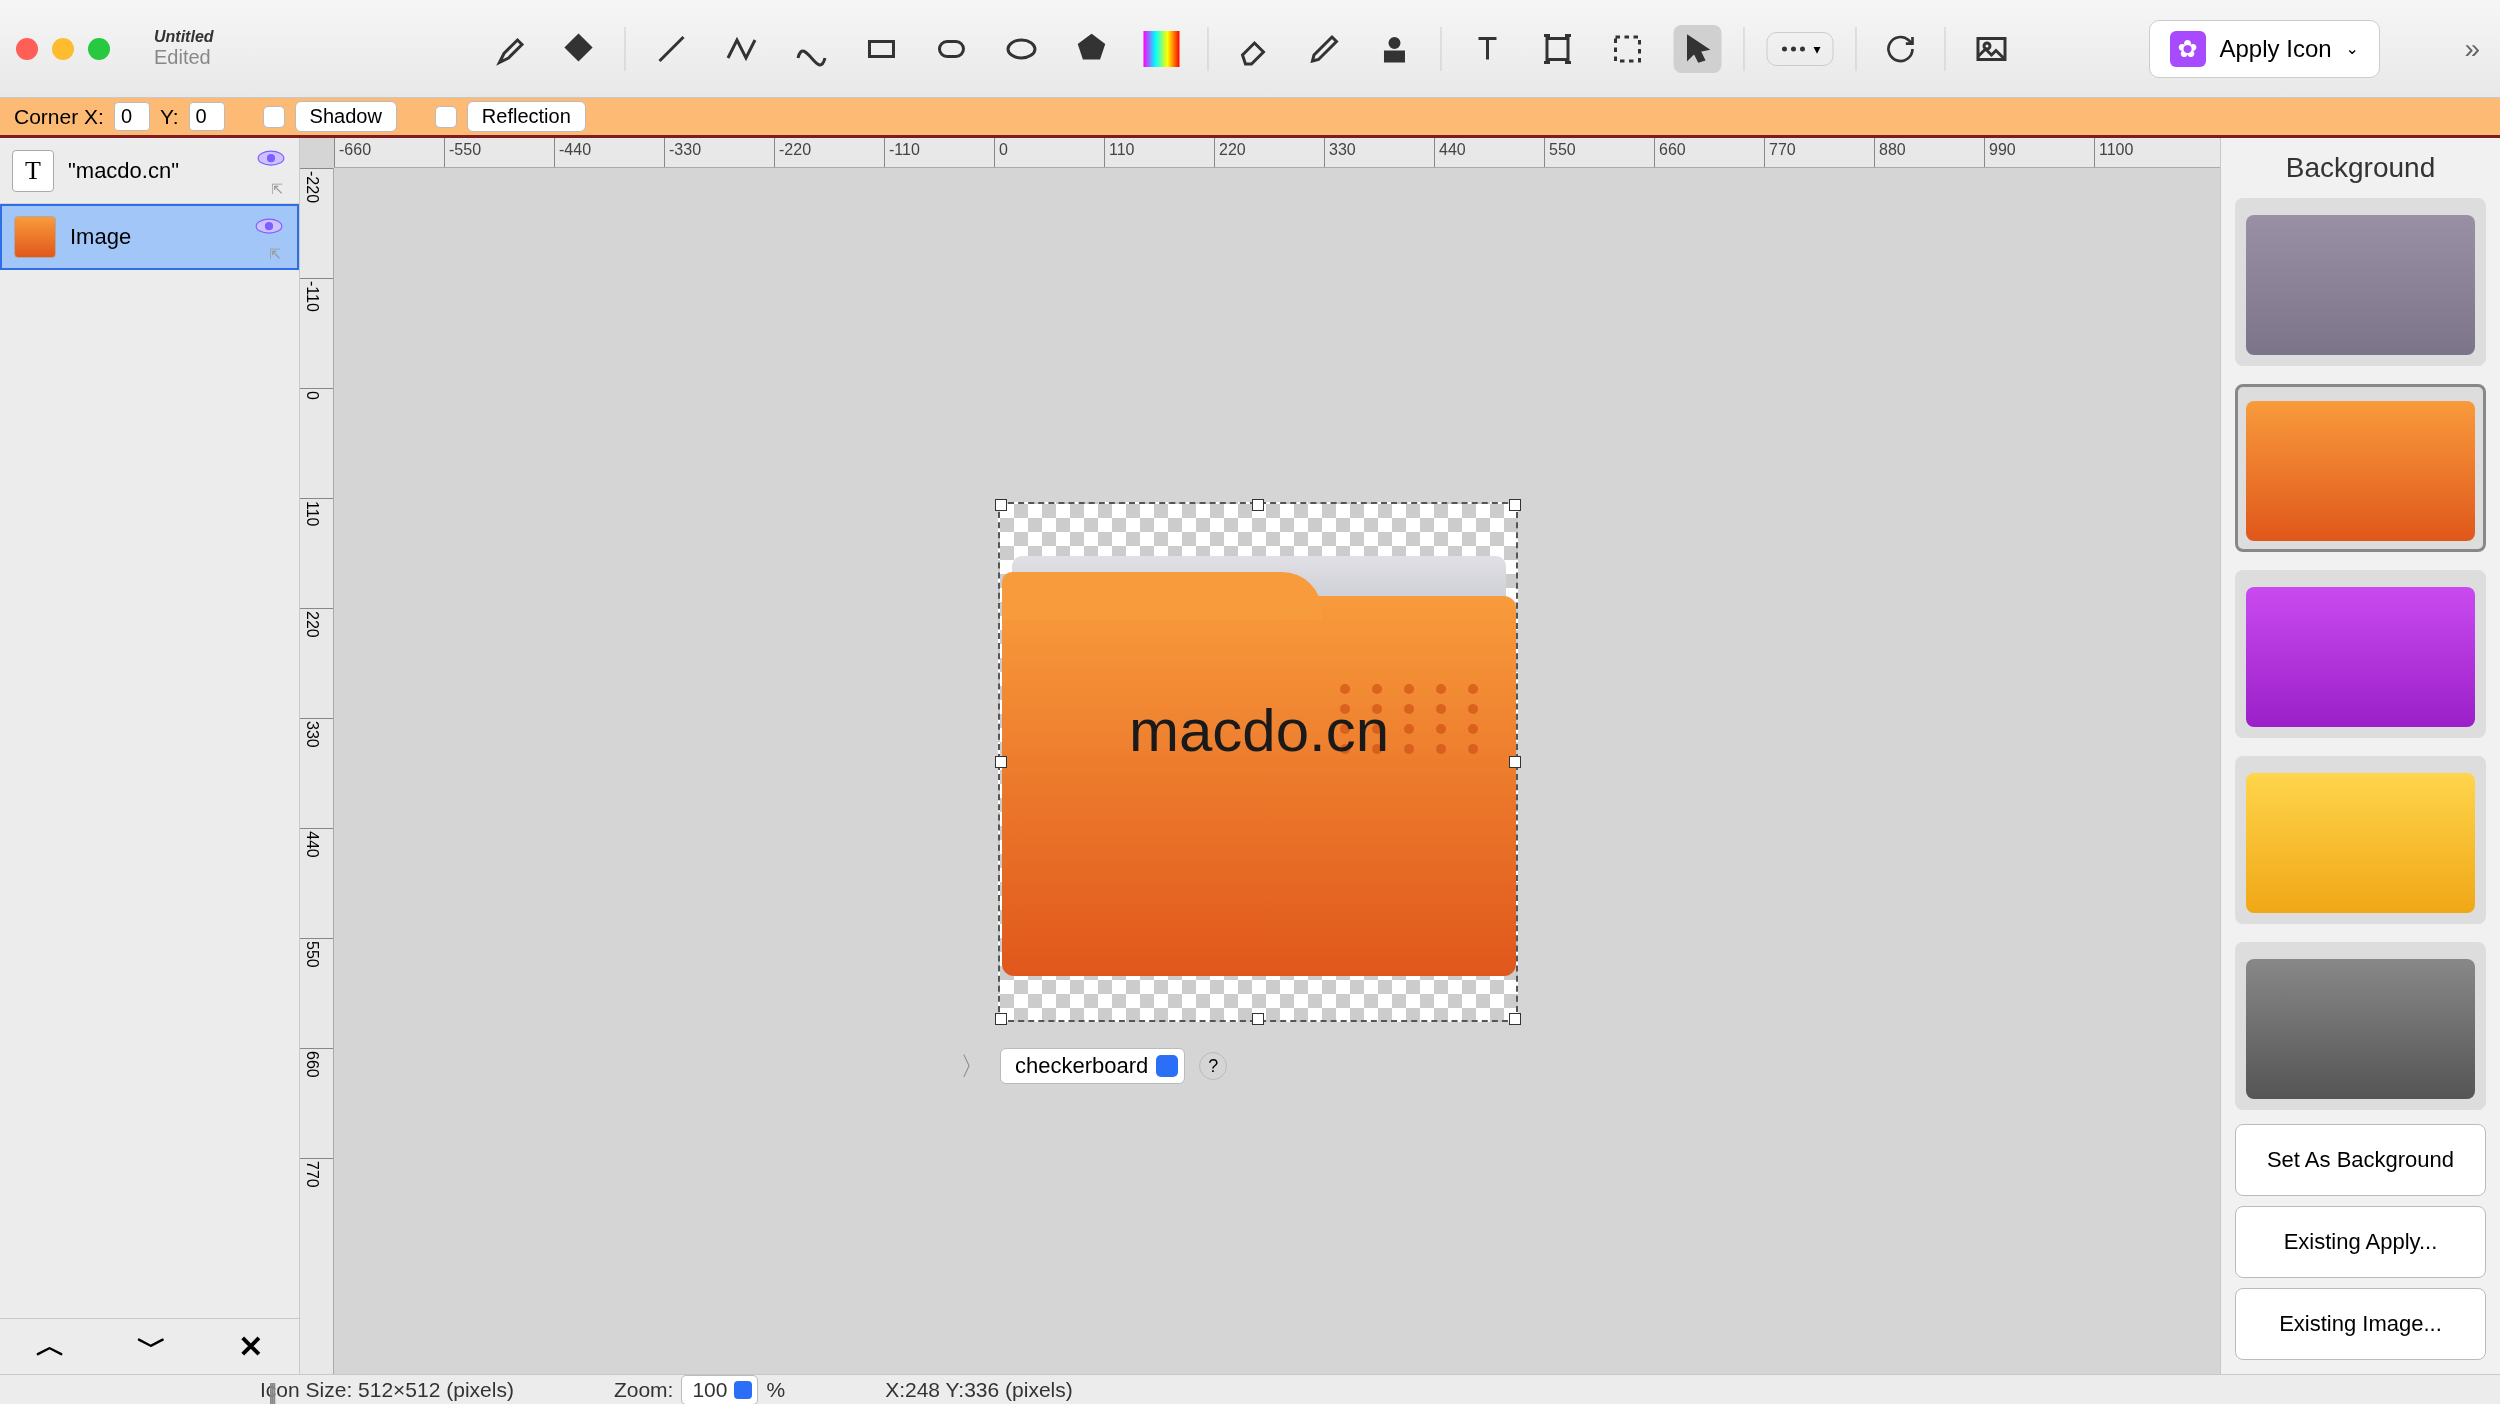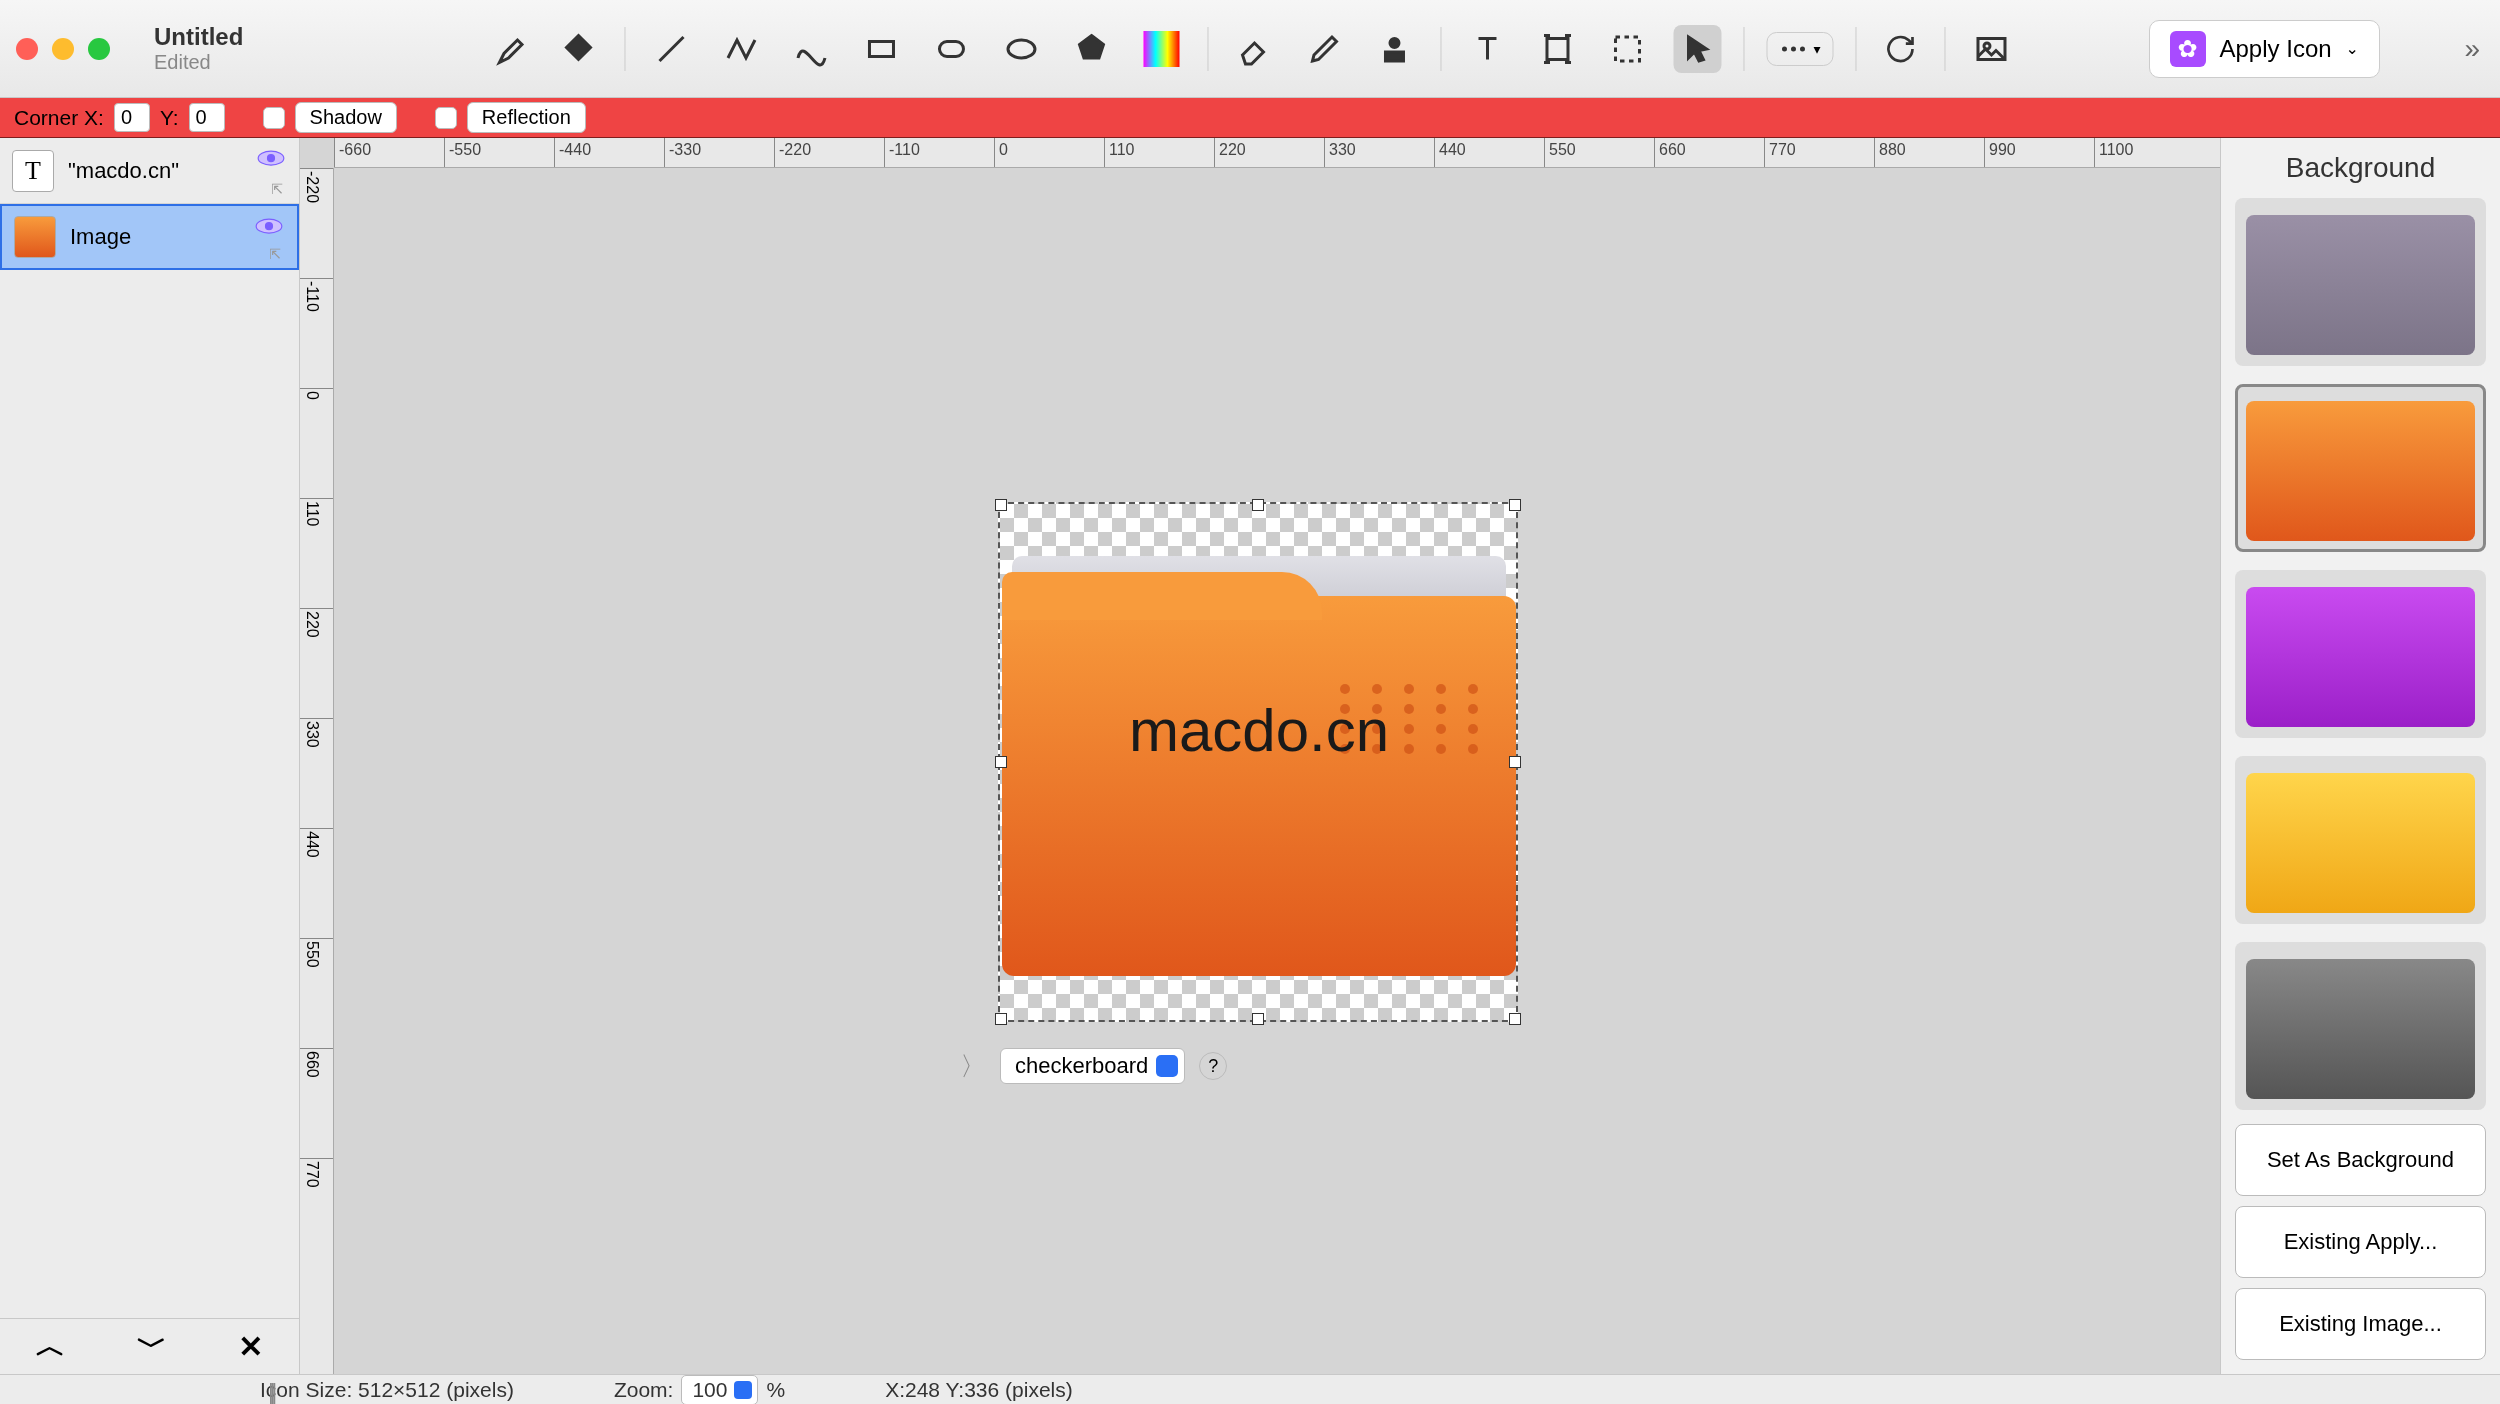--- a/index.html
+++ b/index.html
@@ -4,37 +4,37 @@
 <style>
 * { margin:0; padding:0; box-sizing:border-box; font-family:-apple-system,BlinkMacSystemFont,"Segoe UI",sans-serif; }
 body { background:#ececec; width:2500px; height:1404px; overflow:hidden; position:relative; }
 
 
 .titlebar { height:98px; background:linear-gradient(#f6f6f6,#e8e8e8); border-bottom:1px solid #c8c8c8; display:flex; align-items:center; padding:0 16px; position:relative; }
 .traffic { display:flex; gap:14px; margin-right:44px; }
 .dot { width:22px; height:22px; border-radius:50%; }
 .red{background:#ff5f57;} .yel{background:#febc2e;} .grn{background:#28c840;}
 .title-block { display:flex; flex-direction:column; line-height:1.15; margin-right:60px; }
-.title-block .t1{font-size:24px;font-weight:700;color:#333;}
+.title-block .t1{font-size:16px;font-weight:700;color:#333;font-style:italic;}
 .title-block .t2{font-size:20px;color:#888;}
 .tools { display:flex; align-items:center; gap:22px; position:absolute; left:50%; transform:translateX(-50%); }
 .tool { width:48px; height:48px; display:flex; align-items:center; justify-content:center; border-radius:8px; }
 .tool.selected { background:#d0d0d0; }
 .tool svg { width:36px; height:36px; stroke:#333; stroke-width:2; fill:none; }
 .sep { width:1px; height:44px; background:#ccc; }
 .gradient-sw { width:36px; height:36px; background:linear-gradient(90deg,#f0f,#0ff,#ff0,#f00); }
 .more-btn { display:flex; align-items:center; gap:6px; border:1px solid #ccc; border-radius:10px; padding:8px 12px; }
 .refresh { width:44px; height:44px; display:flex; align-items:center; justify-content:center; }
 .img-btn { width:48px; height:48px; display:flex; align-items:center; justify-content:center; }
 .apply-btn { background:#fff; border:1px solid #ccc; border-radius:10px; padding:10px 20px; display:flex; align-items:center; gap:14px; font-size:24px; position:absolute; right:120px; }
 .apply-btn .gear { width:36px; height:36px; background:#a84bff; border-radius:6px; display:flex; align-items:center; justify-content:center; color:#fff; }
 .expand { position:absolute; right:20px; font-size:28px; color:#666; }
 
 
-.optbar { height:40px; background:#ef4444; border-bottom:1px solid #7f1d1d; display:flex; align-items:center; padding:0 14px; gap:10px; font-size:21px; }
+.optbar { height:40px; background:#fdba74; border-bottom:3px solid #7f1d1d; display:flex; align-items:center; padding:0 14px; gap:10px; font-size:21px; }
 .optbar input[type=text]{ width:36px; border:1px solid #bbb; border-radius:4px; padding:2px 6px; font-size:20px;}
 .cbx { width:22px; height:22px; border:1px solid #bbb; border-radius:5px; background:#fff;}
 .btntxt { border:1px solid #bbb; border-radius:6px; padding:3px 14px; background:#fff; font-size:20px;}
 
 
 .main { position:absolute; top:138px; bottom:30px; left:0; right:0; display:flex; }
 .layers { width:300px; background:#ececec; border-right:1px solid #c8c8c8; display:flex; flex-direction:column; }
 .layer { height:66px; display:flex; align-items:center; gap:14px; padding:0 12px; border-bottom:1px solid #d5d5d5; position:relative; font-size:22px;}
 .layer .thumb { width:42px; height:42px; border:1px solid #aaa; border-radius:4px; display:flex; align-items:center; justify-content:center; background:#fff;}
 .layer.selected { background:#a2c6f8; border:2px solid #2e6fe6; }

